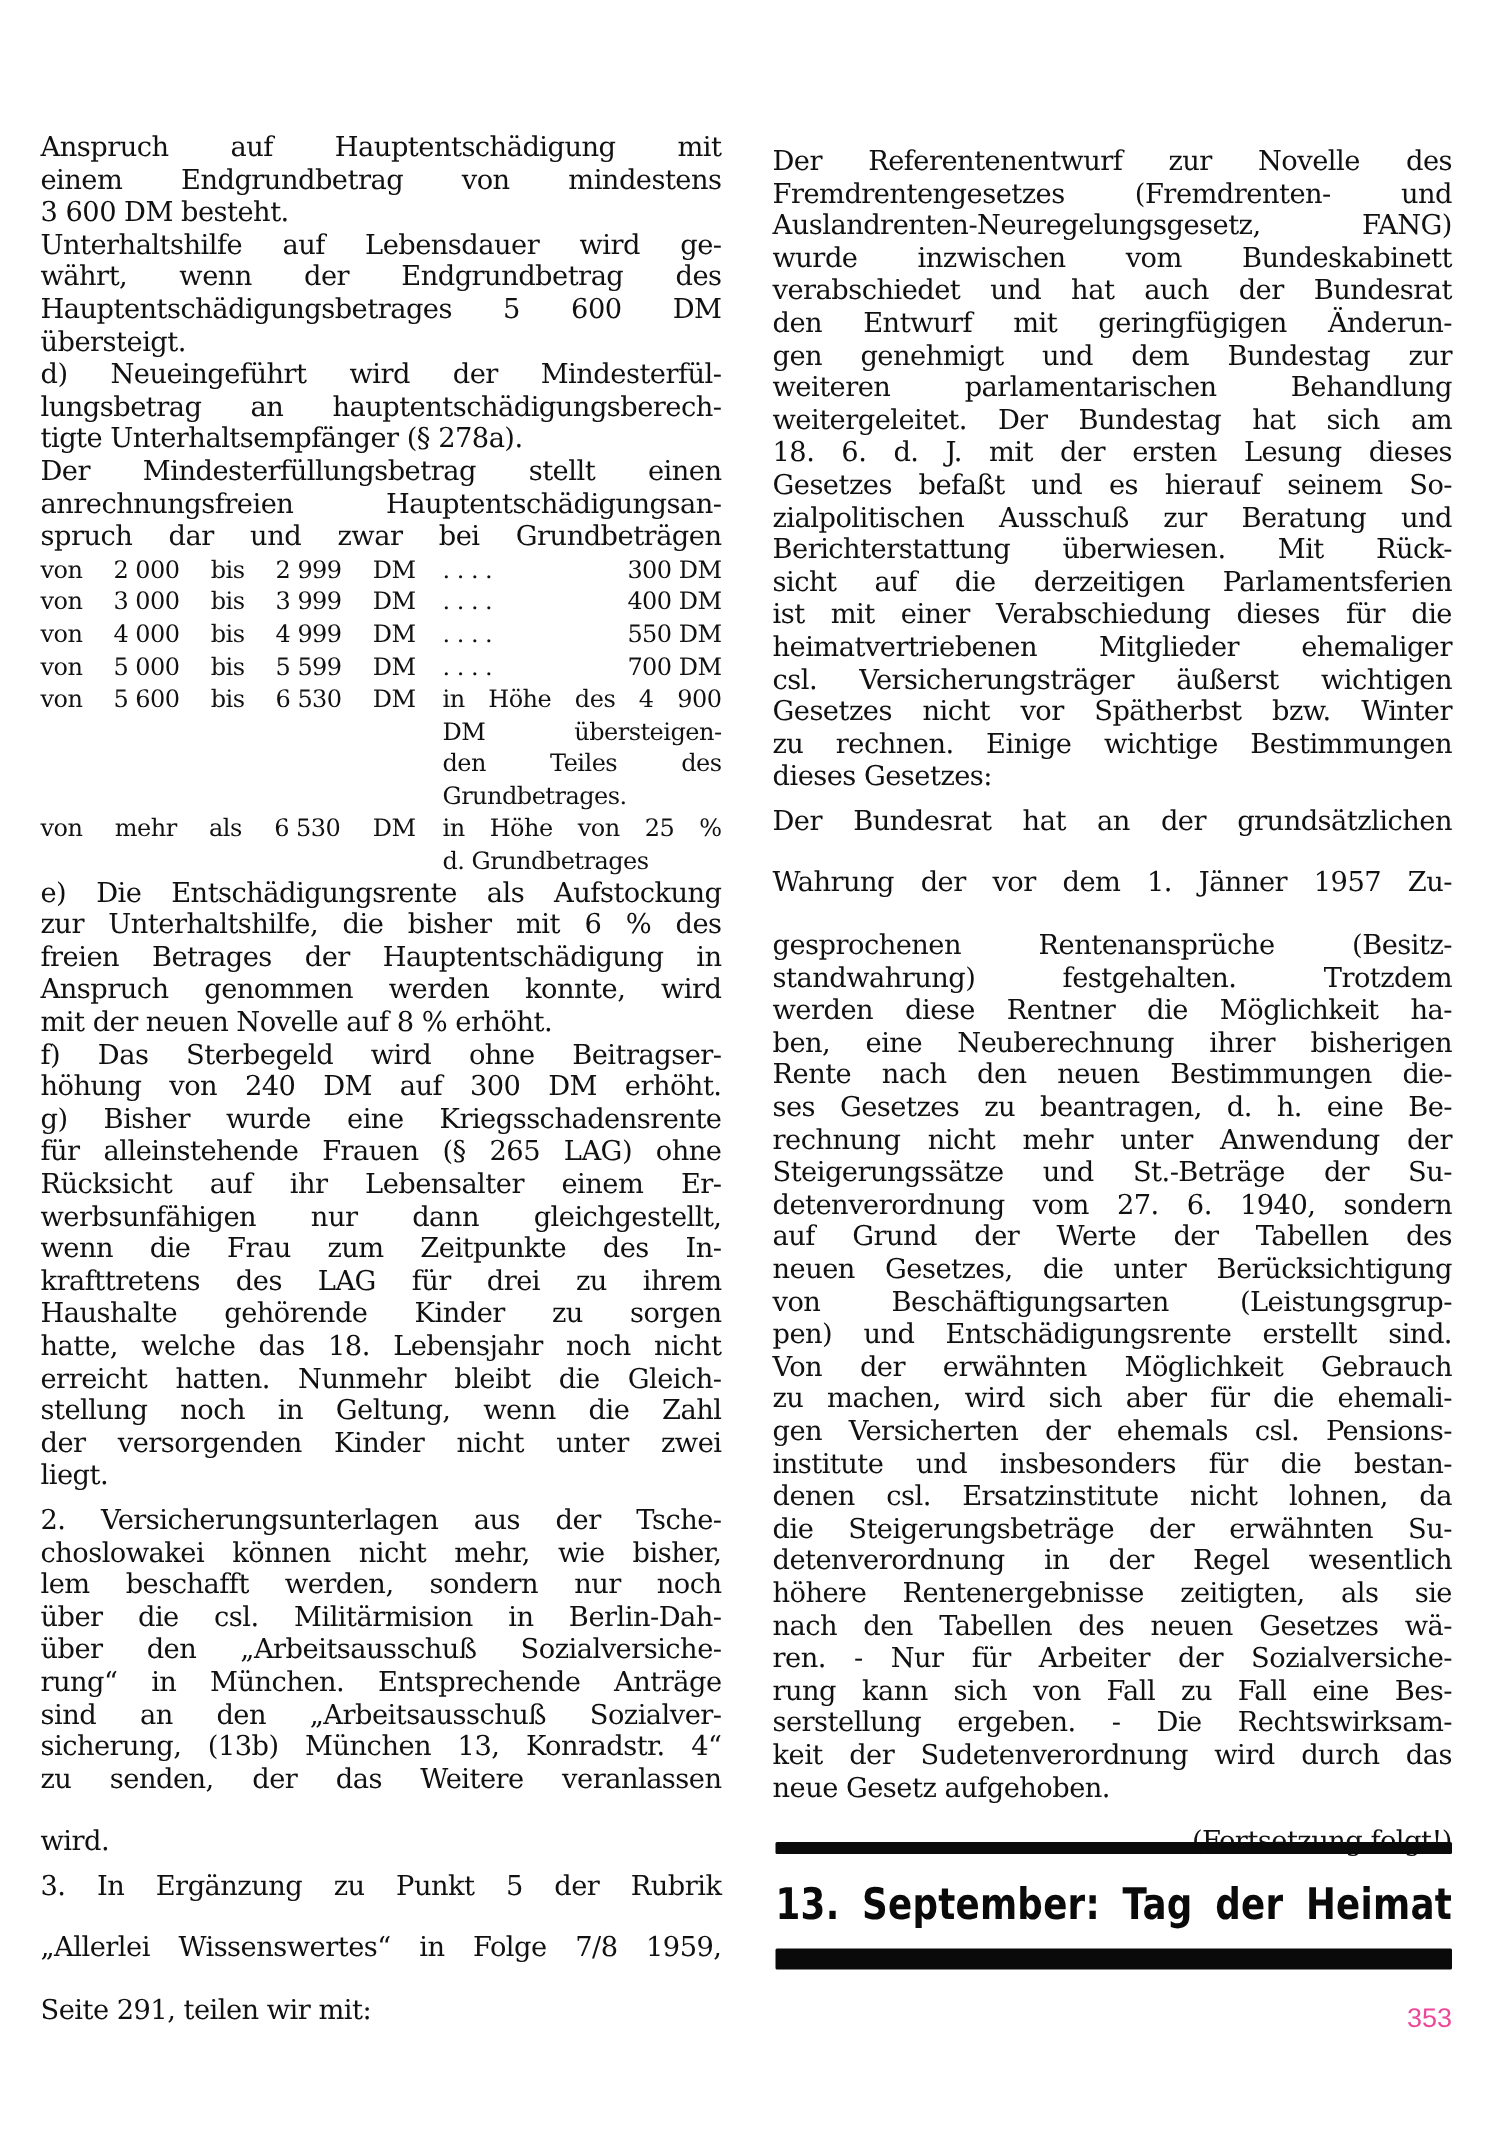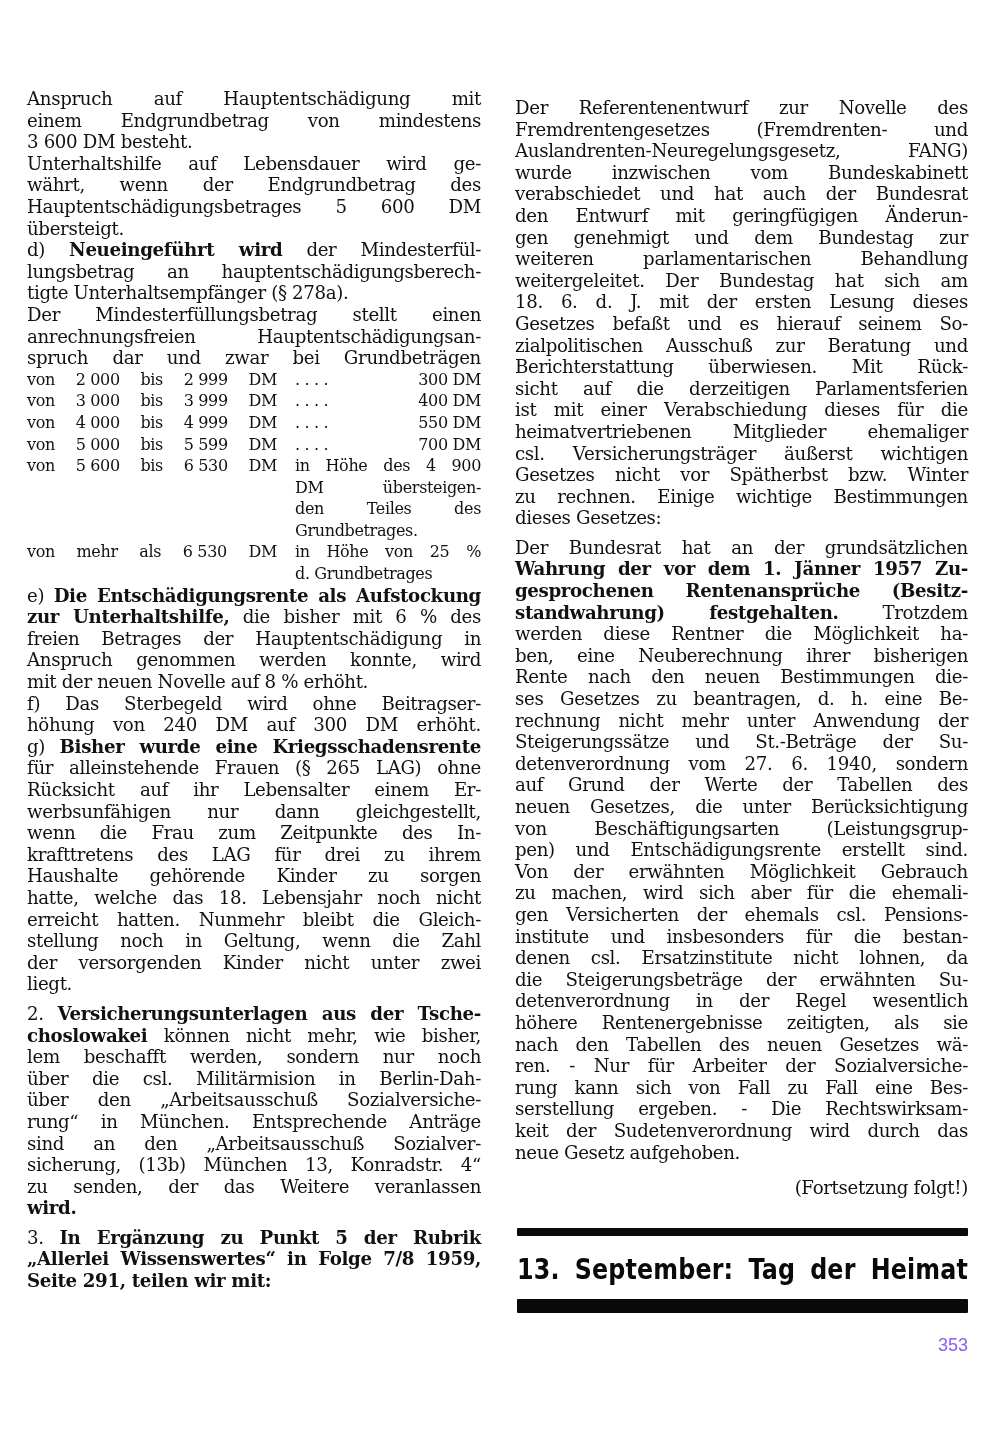--- a/index.html
+++ b/index.html
@@ -11,40 +11,40 @@
   .col-left  { left:27px;  width:454px; top:88px; }
   .col-right { left:515px; width:453px; top:97px; }
   .line {
     display:block; height:21.6px; line-height:21.6px; font-size:18.2px;
     white-space:nowrap; text-align:justify; text-align-last:justify;
     letter-spacing:-0.35px; overflow:visible;
   }
   .line.last { text-align-last:left; }
   .line.right { text-align:center; text-align-last:right; }
   .gap { display:block; height:8px; }
-  b, .bold { font-weight:bold; }
+  b, .bold { font-weight:normal;margin-top:20px; }
   .tbl-row { display:flex; height:21.6px; line-height:21.6px; font-size:16px; letter-spacing:-0.35px; white-space:nowrap; }
   .tbl-left { width:268px; display:flex; justify-content:space-between; padding-right:18px; box-sizing:border-box; }
   .tbl-left span { display:inline-block; }
   .tbl-right { width:186px; text-align:justify; text-align-last:justify; }
   .tbl-right.last { text-align-last:left; }
   .dots { display:flex; justify-content:space-between; width:186px; }
   .banner { position:absolute; left:517px; width:451px; }
   .bar { position:absolute; left:517px; width:451px; background:#0a0a0a; border-radius:1px; }
   .bar-top { top:1228px; height:8px; }
   .bar-bottom { top:1299px; height:14px; }
   .banner-title {
     top:1248px; height:42px; line-height:42px;
     font-family:"DejaVu Sans","Liberation Sans",sans-serif; font-weight:bold;
     font-size:29px; letter-spacing:0.2px; transform:scaleX(0.82); transform-origin:left center;
     width:550px; text-align:justify; text-align-last:justify; white-space:nowrap; color:#0a0a0a;
   }
   .page-number {
     position:absolute; top:1335px; left:900px; width:68px; text-align:right;
-    font-family:"Liberation Sans","DejaVu Sans",sans-serif; font-size:18px; color:#8b5cf6;
+    font-family:"Liberation Sans","DejaVu Sans",sans-serif; font-size:18px; color:#ec4899;
   }
 </style>
 </head>
 <body>
 
 <div class="col col-left">
   <div>
     <span class="line">Anspruch auf Hauptentschädigung mit</span>
     <span class="line">einem Endgrundbetrag von mindestens</span>
     <span class="line last">3 600 DM besteht.</span>

